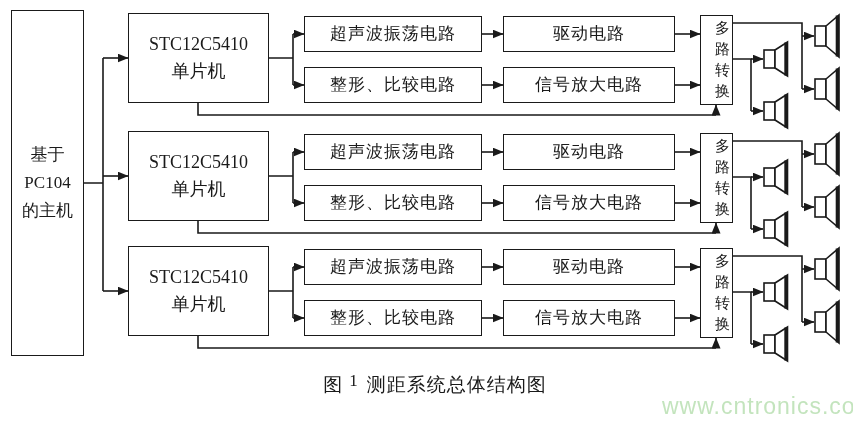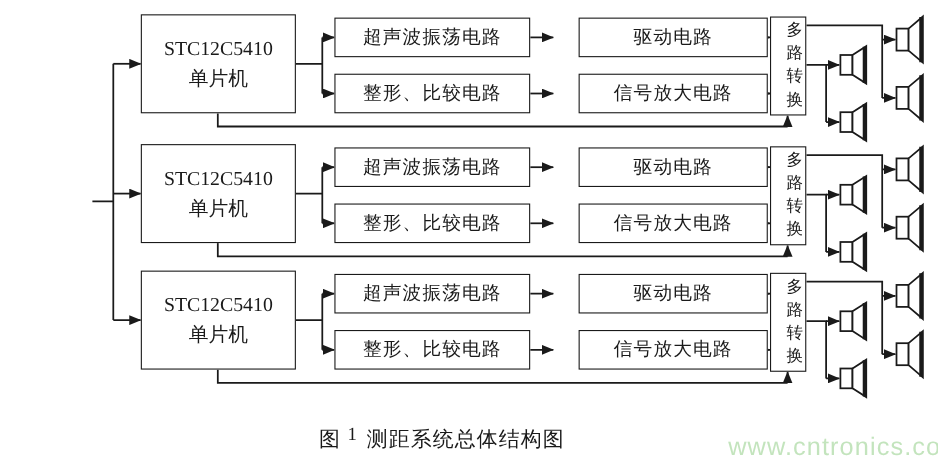--- a/index.html
+++ b/index.html
@@ -10,25 +10,25 @@
   .wires{position:absolute;left:0;top:0;z-index:0;}
   .box{
     position:absolute;box-sizing:border-box;border:1.6px solid #1a1a1a;background:#ffffff;
     display:flex;flex-direction:column;align-items:center;justify-content:center;
     text-align:center;z-index:1;line-height:1.35;
   }
   .host{left:11px;top:10px;width:73px;height:346px;font-size:17px;line-height:28px;}
   .mcu{left:128px;width:141px;height:90px;font-size:18px;line-height:27px;}
   .small{width:178px;height:36px;font-size:17px;letter-spacing:1px;text-align:right;}
   .col-osc{left:304px;}
-  .col-drv{left:526px;width:172px;}
+  .col-drv{left:503px;width:172px;}
   .mux{left:700px;width:33px;height:90px;font-size:15px;padding:0;}
   .mux .vtxt{width:16px;line-height:21px;word-break:break-all;text-align:center;margin-left:12px;}
   .caption{
-    position:absolute;left:290px;top:386px;width:290px;text-align:left;
+    position:absolute;left:290px;top:372px;width:290px;text-align:center;
     font-size:19px;letter-spacing:1px;z-index:1;
   }
   .caption .sup{position:relative;top:-5px;font-size:17px;margin:0 8px 0 6px;}
   .watermark{
     position:absolute;left:662px;top:393px;z-index:1;
     font-family:"Liberation Sans","DejaVu Sans",sans-serif;
     font-size:23px;color:#c3e4bd;letter-spacing:1px;
   }
 </style>
 </head>
@@ -117,20 +117,25 @@
         <path d="M751,46 H763"></path>
           <path d="M751,98 H763"></path>
       </g>
       <use href="#xn" x="763" y="28"></use>
       <use href="#xn" x="763" y="80"></use>
       <use href="#xf" x="814" y="1"></use>
       <use href="#xf" x="814" y="54"></use>
     </g>
   </svg>
 
+  <div class="box host">
+    <span>基于</span>
+    <span>PC104</span>
+    <span>的主机</span>
+  </div>
 
   <div class="box mcu" style="top:13px">
     <span>STC12C5410</span>
     <span>单片机</span>
   </div>
   <div class="box small col-osc" style="top:16px">
     <span>超声波振荡电路</span>
   </div>
   <div class="box small col-drv" style="top:16px">
     <span>驱动电路</span>

